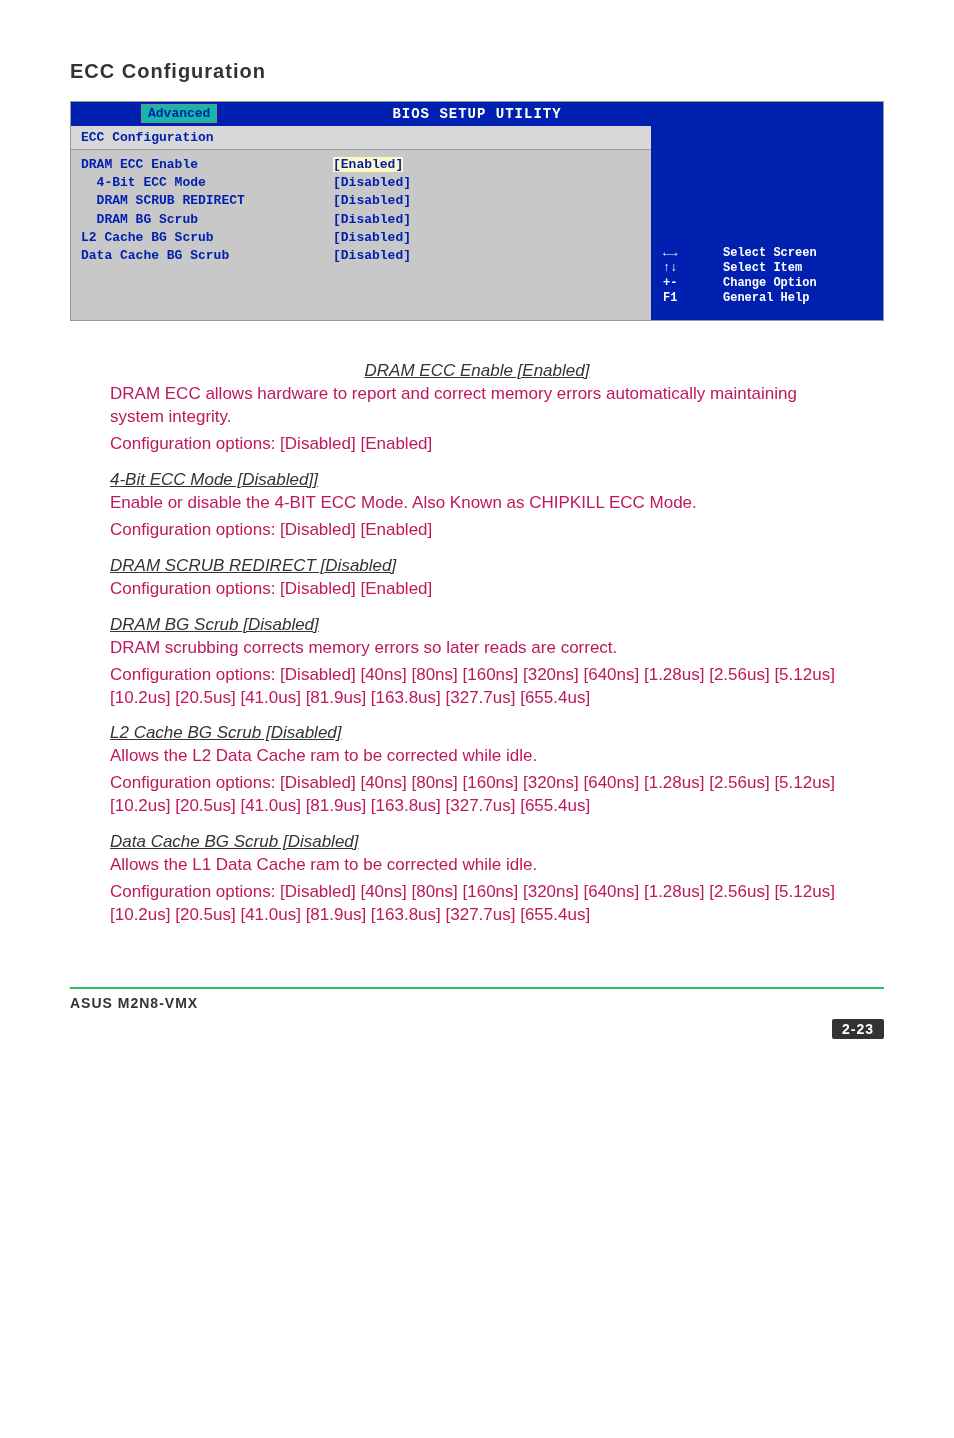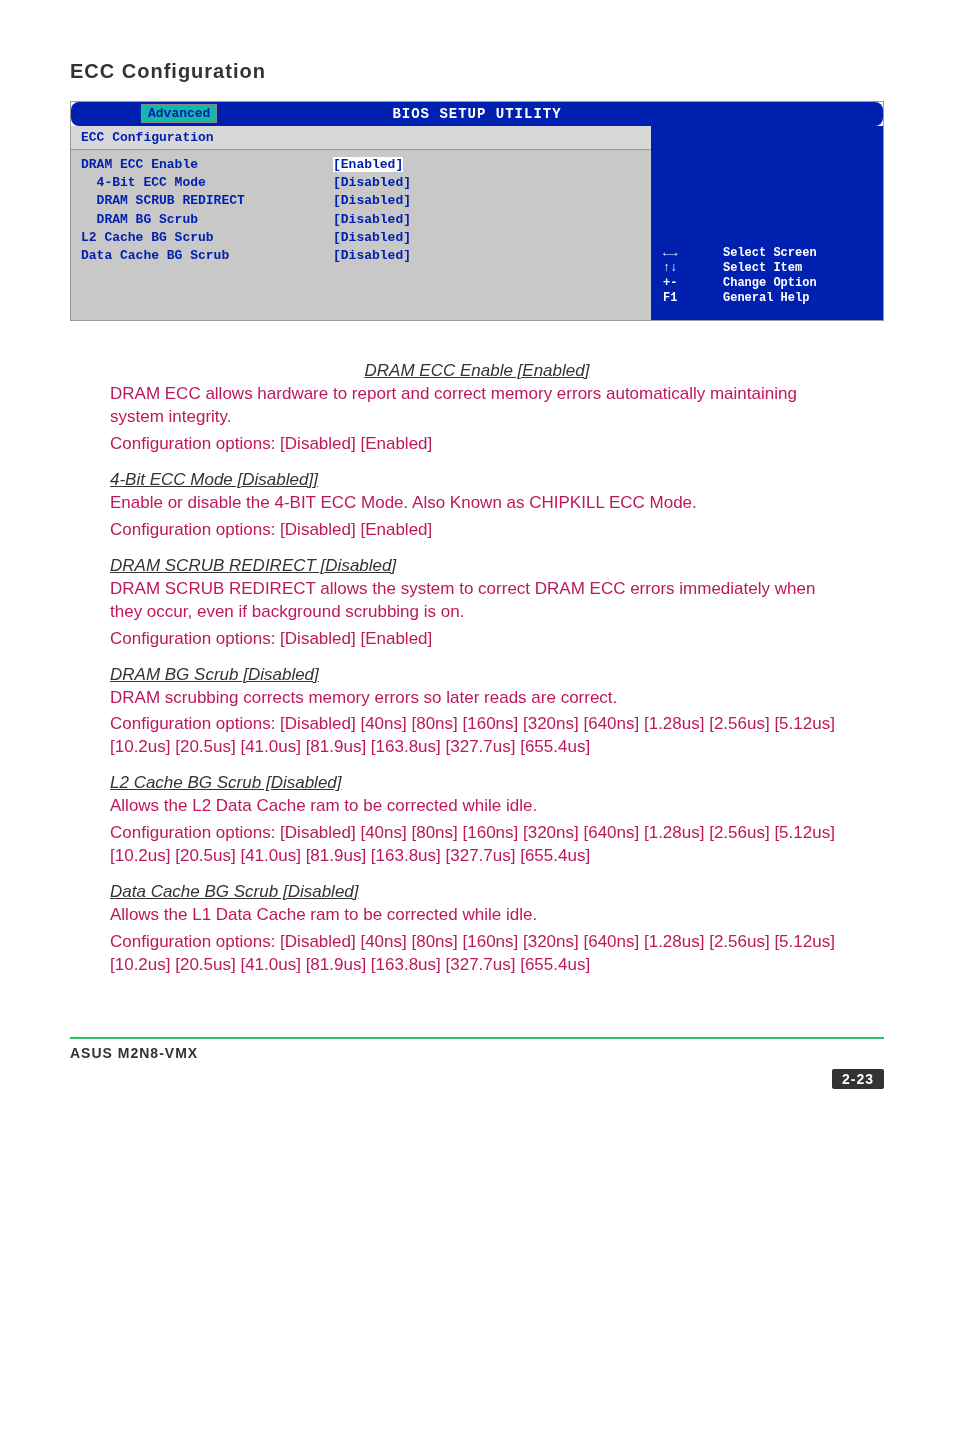--- a/index.html
+++ b/index.html
@@ -26,21 +26,20 @@
       position: relative;
     }
     .bios-title {
       background: #0020b0;
       color: #fff;
       font-weight: bold;
       text-align: center;
       padding: 4px 0;
       font-size: 14px;
       letter-spacing: 1px;
-      border-radius: 8px;
     }
     .bios-tab {
       position: absolute;
       top: 2px;
       left: 70px;
       background: #14b8a6;
       color: #0020b0;
       padding: 1px 6px;
       font-weight: bold;
       border: 1px solid #888;
@@ -64,21 +63,21 @@
     }
     .bios-options {
       padding: 6px 10px 40px 10px;
       color: #0020b0;
       font-weight: bold;
       line-height: 1.4;
     }
     .bios-row { display: flex; white-space: pre; }
     .bios-label { width: 252px; }
     .bios-value { }
-    .bios-selected { background: #ffffff; color: #0020b0; text-align: center; }
+    .bios-selected { background: #fef9c3; color: #0020b0; text-align: center; }
     .bios-right {
       width: 230px;
       background: #0020b0;
       color: #fff;
       padding: 120px 10px 14px 10px;
       font-size: 12px;
       font-weight: bold;
     }
     .bios-help-row { display: flex; margin-bottom: 1px; }
     .bios-help-key { width: 36px; color: #fff; }
@@ -158,21 +157,20 @@
 </div>
 
 <div class="content-section" id="content-sections">
     <div class="item-heading first-item">DRAM ECC Enable [Enabled]</div>
     <p>DRAM ECC allows hardware to report and correct memory errors automatically maintaining system integrity.</p>
     <p>Configuration options: [Disabled] [Enabled]</p>
     <div class="item-heading">4-Bit ECC Mode [Disabled]]</div>
     <p>Enable or disable the 4-BIT ECC Mode. Also Known as CHIPKILL ECC Mode.</p>
     <p>Configuration options: [Disabled] [Enabled]</p>
     <div class="item-heading">DRAM SCRUB REDIRECT [Disabled]</div>
-    <p>DRAM SCRUB REDIRECT allows the system to correct DRAM ECC errors immediately when they occur, even if background scrubbing is on.</p>
     <p>Configuration options: [Disabled] [Enabled]</p>
     <div class="item-heading">DRAM BG Scrub [Disabled]</div>
     <p>DRAM scrubbing corrects memory errors so later reads are correct.</p>
     <p>Configuration options: [Disabled] [40ns] [80ns] [160ns] [320ns] [640ns] [1.28us] [2.56us] [5.12us] [10.2us] [20.5us] [41.0us] [81.9us] [163.8us] [327.7us] [655.4us]</p>
     <div class="item-heading">L2 Cache BG Scrub [Disabled]</div>
     <p>Allows the L2 Data Cache ram to be corrected while idle.</p>
     <p>Configuration options: [Disabled] [40ns] [80ns] [160ns] [320ns] [640ns] [1.28us] [2.56us] [5.12us] [10.2us] [20.5us] [41.0us] [81.9us] [163.8us] [327.7us] [655.4us]</p>
     <div class="item-heading">Data Cache BG Scrub [Disabled]</div>
     <p>Allows the L1 Data Cache ram to be corrected while idle.</p>
     <p>Configuration options: [Disabled] [40ns] [80ns] [160ns] [320ns] [640ns] [1.28us] [2.56us] [5.12us] [10.2us] [20.5us] [41.0us] [81.9us] [163.8us] [327.7us] [655.4us]</p>

